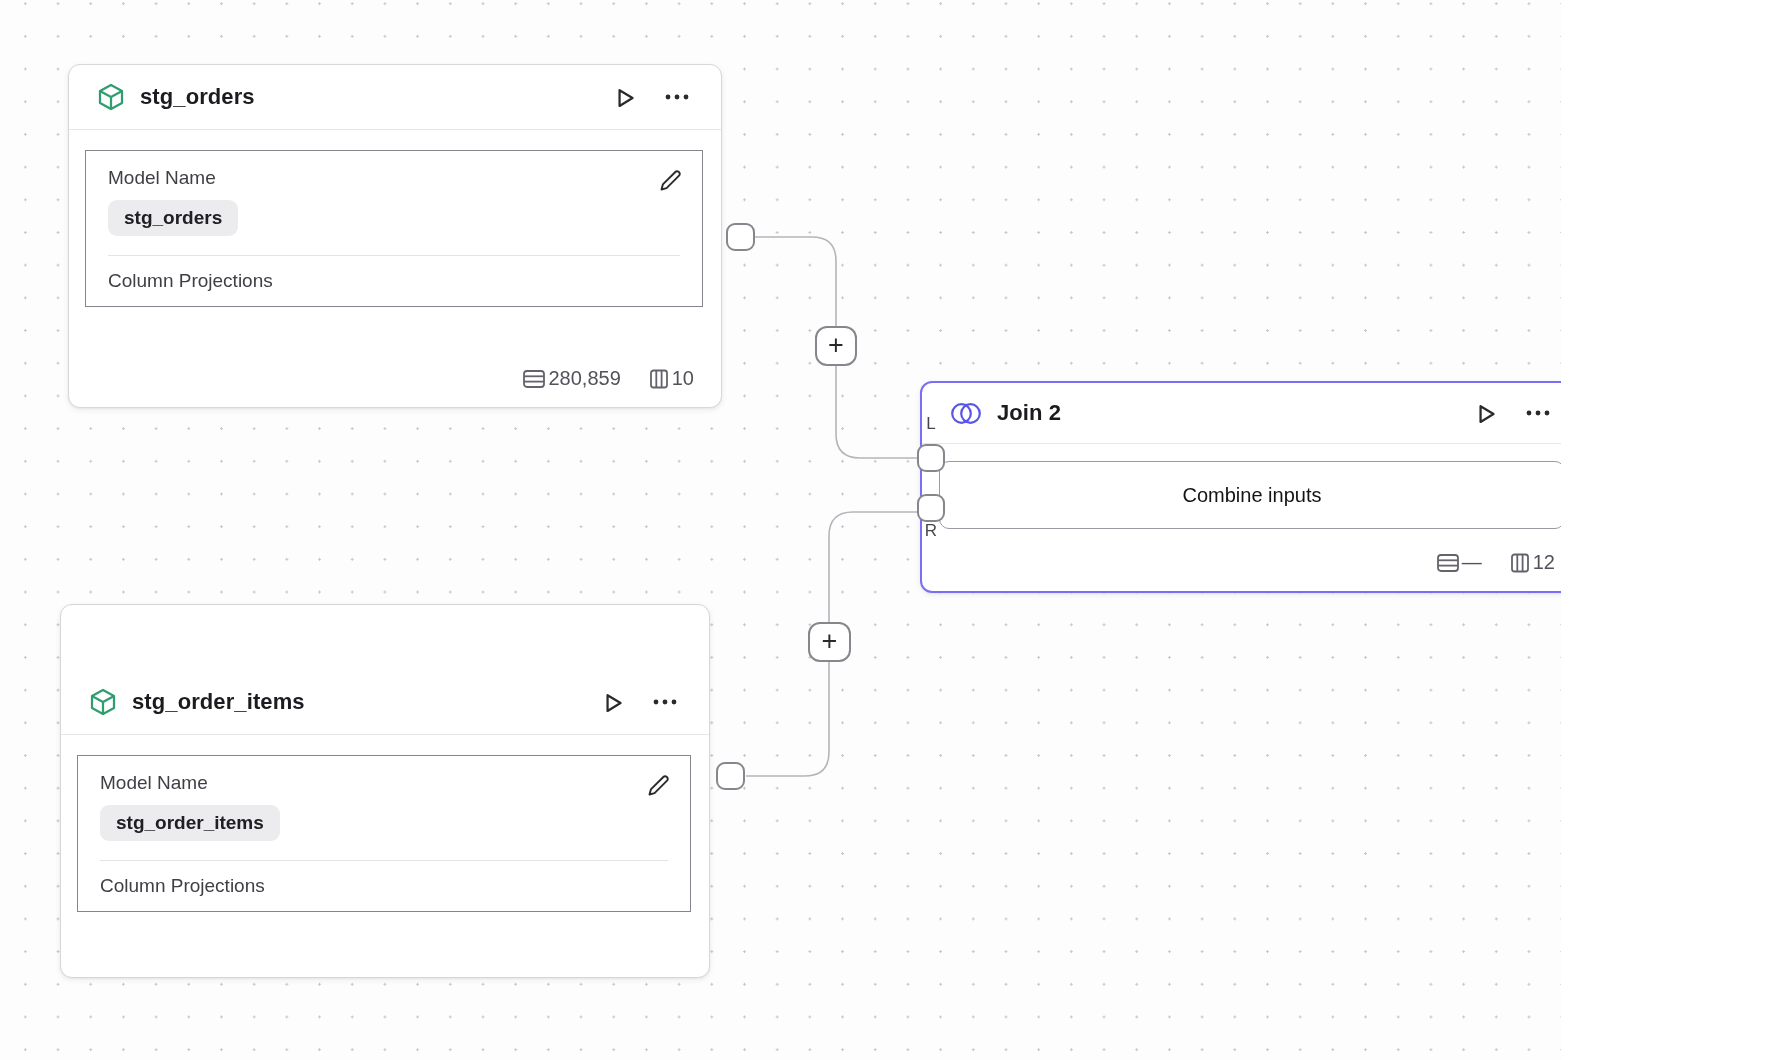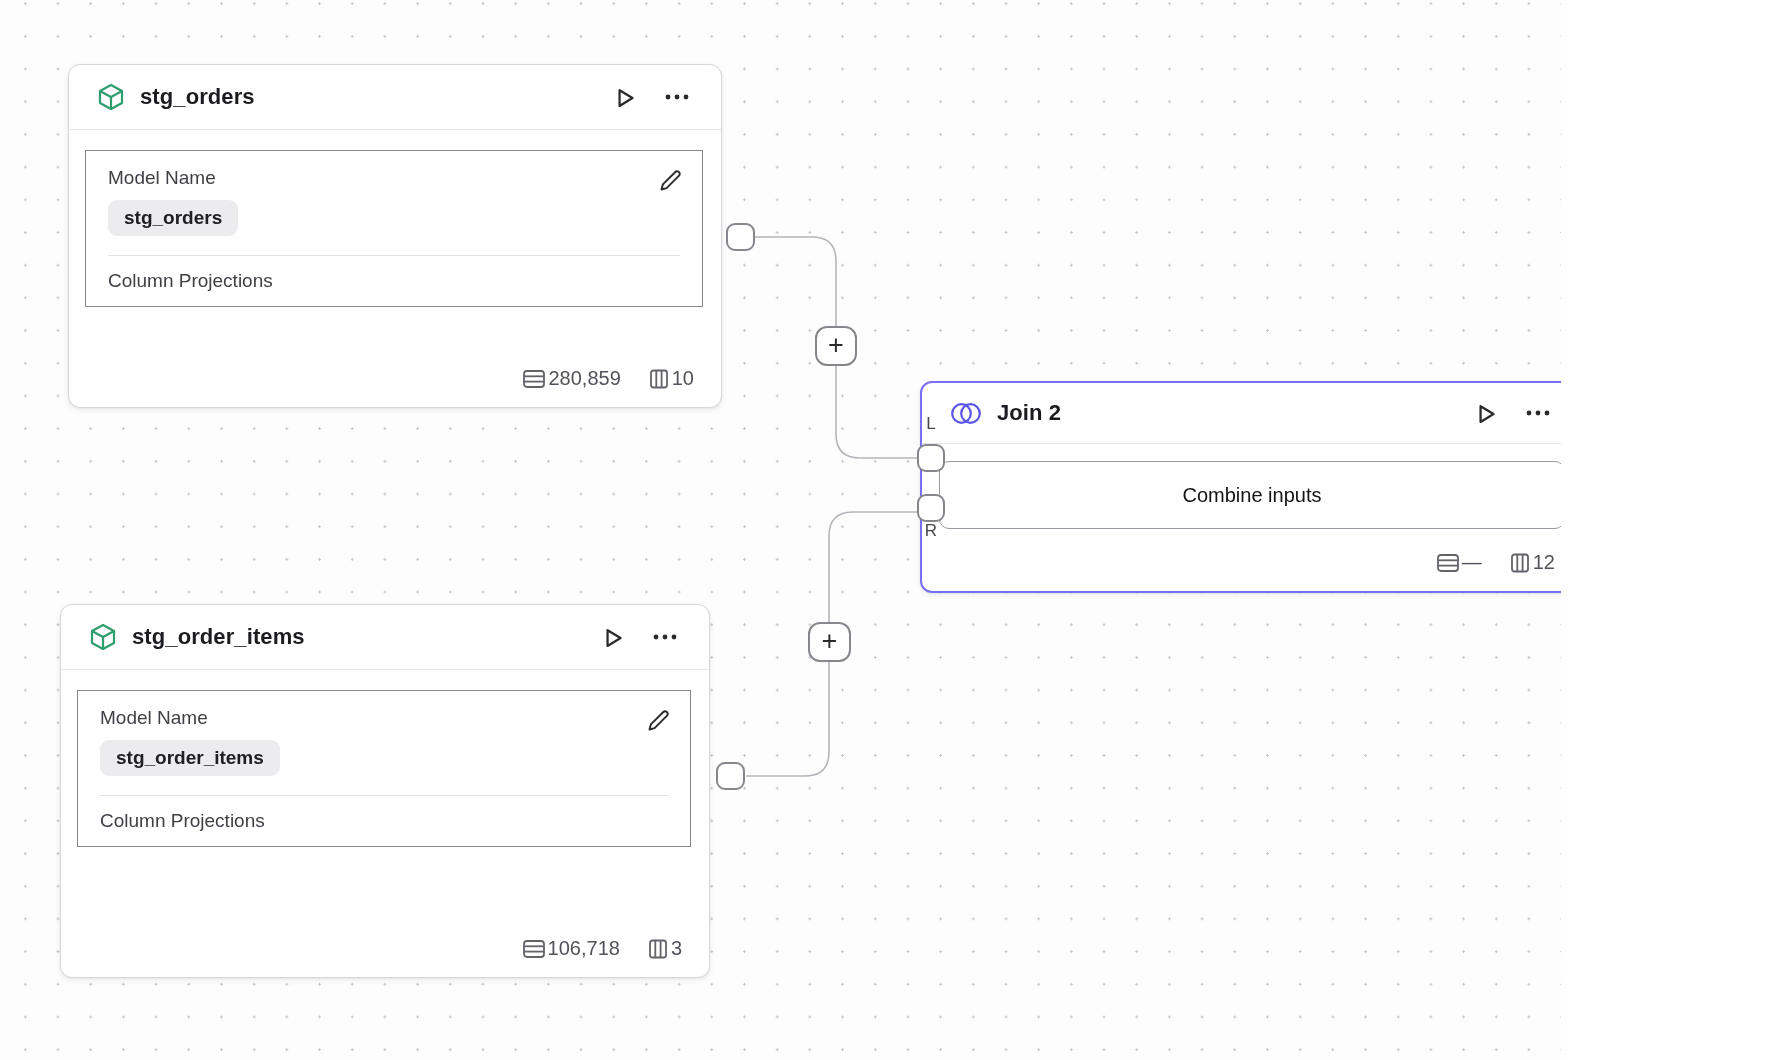--- a/index.html
+++ b/index.html
@@ -166,38 +166,20 @@
         <svg width="27" height="27" viewBox="0 0 24 24" fill="none" stroke="#2a2a2e" stroke-width="1.7" stroke-linejoin="round" stroke-linecap="round">
           <path d="M4 20 L5.2 15.5 L16.3 4.4 a2.1 2.1 0 0 1 3 0 l0.3 0.3 a2.1 2.1 0 0 1 0 3 L8.5 18.8 L4 20 Z"></path>
         </svg>
       </button>
       <span class="chip">
         <span>stg_order_items</span>
       </span>
       <hr class="card-divider">
       <div class="field-label">Column Projections</div>
     </div>
-    <div class="node-footer">
-      <span class="stat">
-        <svg width="24" height="22" viewBox="0 0 24 22" fill="none" stroke="#63636b" stroke-width="1.8">
-          <rect x="2" y="3" width="20" height="16" rx="3"></rect>
-          <line x1="2" y1="8.3" x2="22" y2="8.3"></line>
-            <line x1="2" y1="13.6" x2="22" y2="13.6"></line>
-        </svg>
-        <span>106,718</span>
-      </span>
-      <span class="stat">
-        <svg width="22" height="22" viewBox="0 0 22 22" fill="none" stroke="#63636b" stroke-width="1.8">
-          <rect x="3" y="2.5" width="16" height="17" rx="2.5"></rect>
-          <line x1="8.3" y1="2.5" x2="8.3" y2="19.5"></line>
-            <line x1="13.6" y1="2.5" x2="13.6" y2="19.5"></line>
-        </svg>
-        <span>3</span>
-      </span>
-    </div>
   </div>
 
   <div class="node join" style="left:920px;top:373px;width:664px;height:212px;margin-top:8px;">
     <div class="node-header">
       <span class="type-icon">
         <svg width="34" height="27" viewBox="0 0 34 26" fill="none" stroke="#5a55e6" stroke-width="2.2">
           <circle cx="12.5" cy="13" r="9.3"></circle>
           <circle cx="21.5" cy="13" r="9.3"></circle>
         </svg>
       </span>

